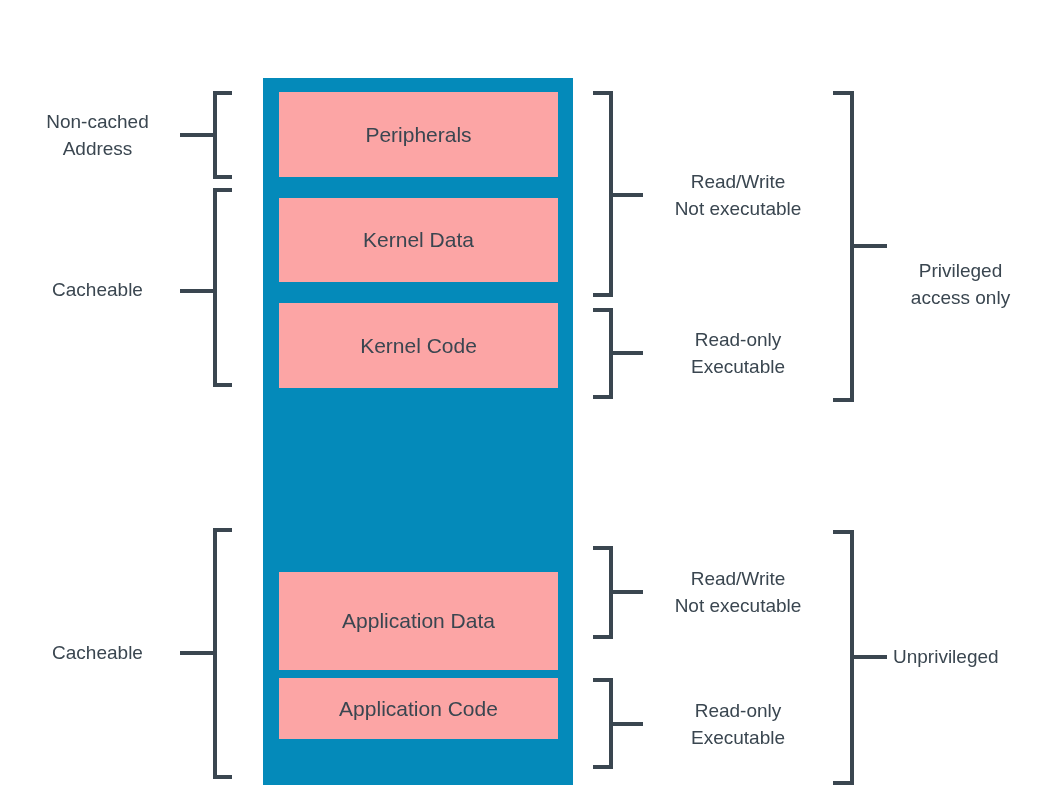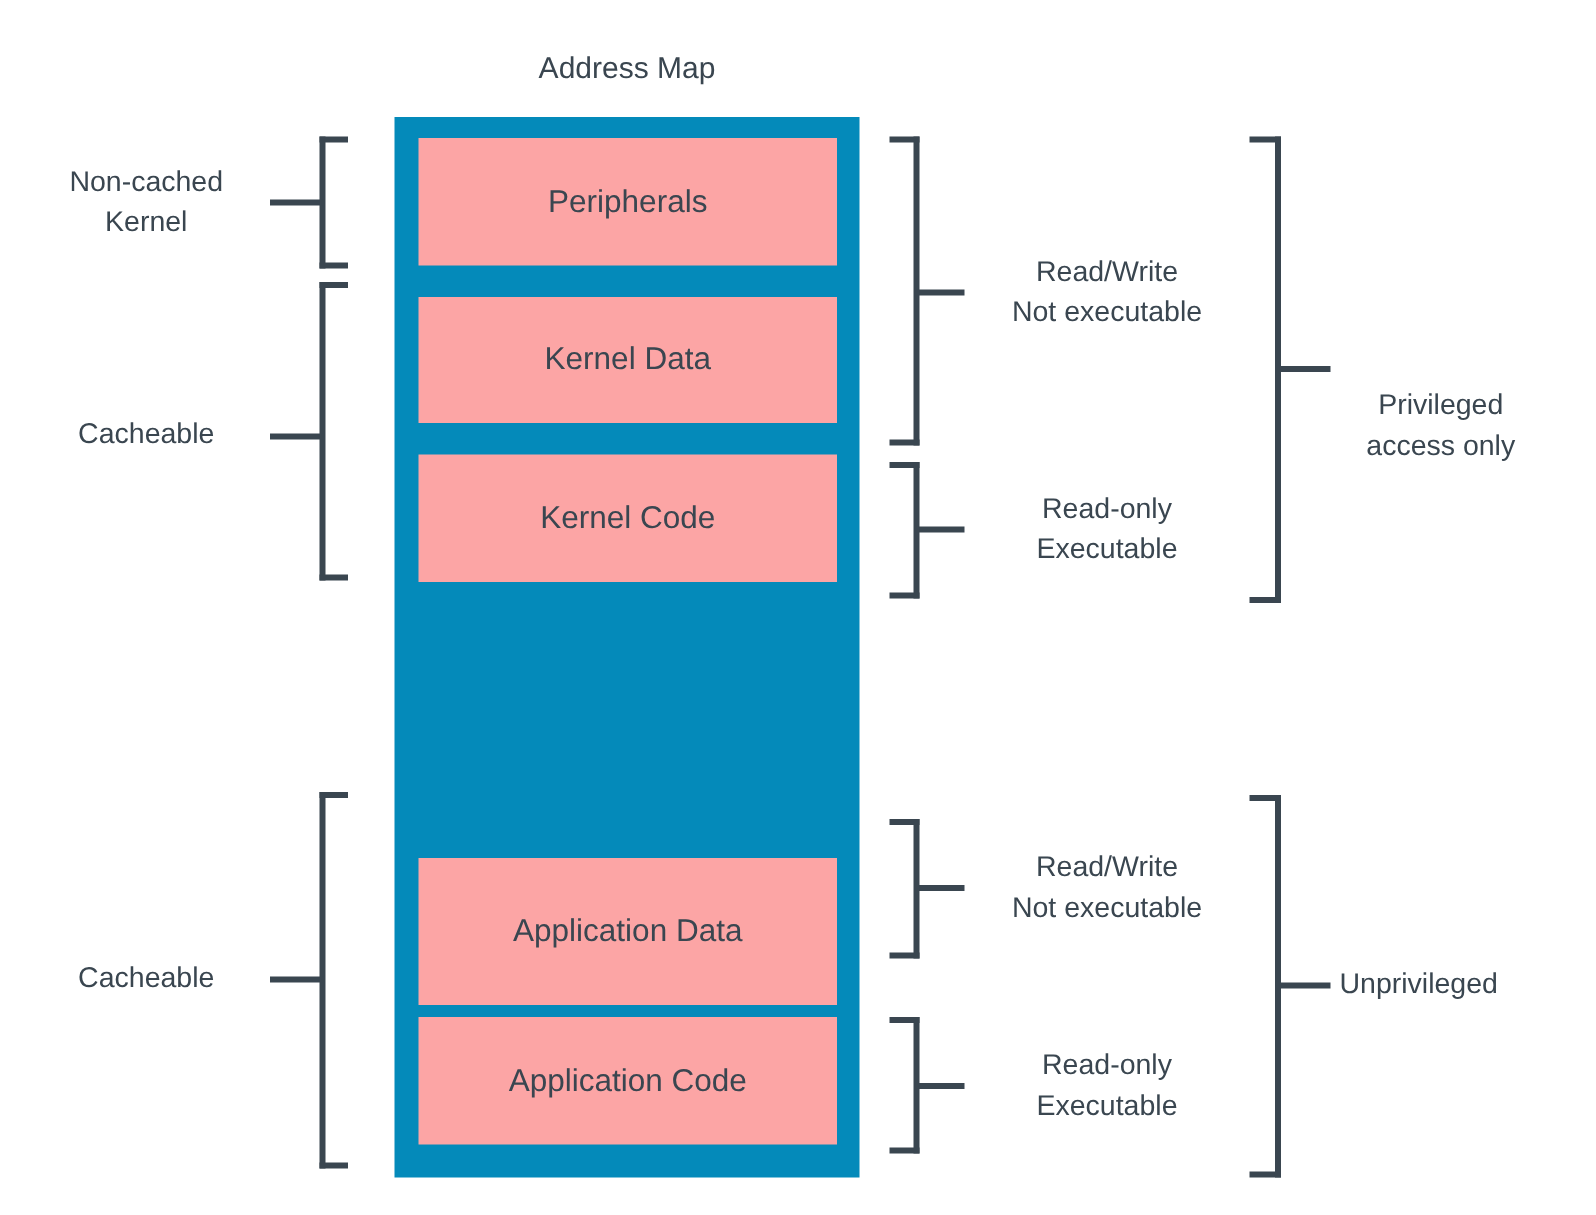--- a/index.html
+++ b/index.html
@@ -23,21 +23,21 @@
   }
   .region{
     position:absolute;left:279px;width:279px;background:#fca5a5;
     display:flex;align-items:center;justify-content:center;
     font-size:21px;color:var(--text);
   }
   .reg-0{top:92px;height:85px;}
   .reg-1{top:198px;height:84px;}
   .reg-2{top:303px;height:85px;}
   .reg-3{top:572px;height:98px;}
-  .reg-4{top:678px;height:85px;}
+  .reg-4{top:678px;height:61px;}
 
   .bracket{position:absolute;border:4px solid var(--line);box-sizing:border-box;}
   .open-right{border-right:none;}
   .open-left{border-left:none;}
 
   
   .br-L1{left:213px;top:91px;width:19px;height:88px;}
   .br-L2{left:213px;top:188px;width:19px;height:199px;}
   .br-L3{left:213px;top:528px;width:19px;height:251px;}
   
@@ -72,21 +72,20 @@
   .lb-R3{left:645px;top:565px;width:186px;}
   .lb-R4{left:645px;top:697px;width:186px;}
   .lb-F1{left:873px;top:219px;width:175px;margin-top:38px;}
   .lb-F2{left:893px;top:643px;width:180px;text-align:left;}
 </style>
 </head>
 <body>
 
 <div class="canvas">
 
-  <div class="title">Address Map</div>
 
   <div class="bluecol"></div>
 
   <div class="region reg-0">
     <span>Peripherals</span>
   </div>
   <div class="region reg-2">
     <span>Kernel Code</span>
   </div>
   <div class="region reg-1">
@@ -95,21 +94,21 @@
   <div class="region reg-3">
     <span>Application Data</span>
   </div>
   <div class="region reg-4">
     <span>Application Code</span>
   </div>
 
   <div class="bracket open-right br-L1"></div>
   <div class="conn cn-L1"></div>
   <div class="lbl lb-L1">Non-cached
-Kernel</div>
+Address</div>
 
   <div class="bracket open-right br-L2"></div>
   <div class="conn cn-L2"></div>
   <div class="lbl lb-L2">Cacheable</div>
 
   <div class="bracket open-right br-L3"></div>
   <div class="conn cn-L3"></div>
   <div class="lbl lb-L3">Cacheable</div>
 
   <div class="bracket open-left br-R1"></div>

